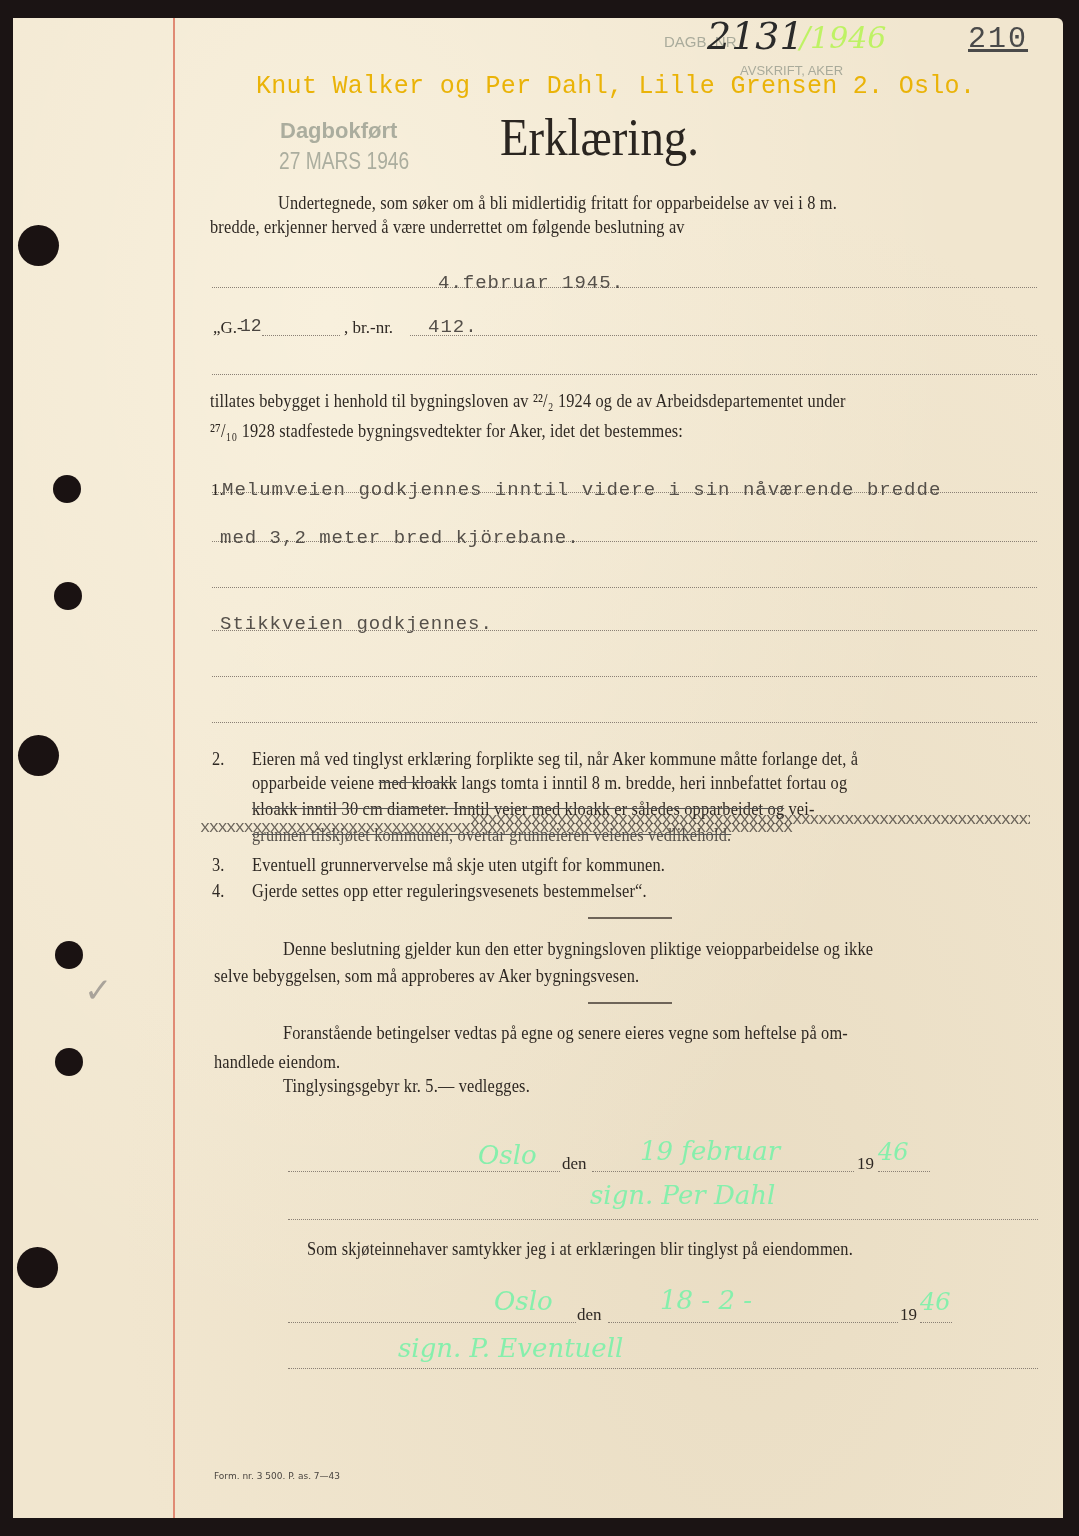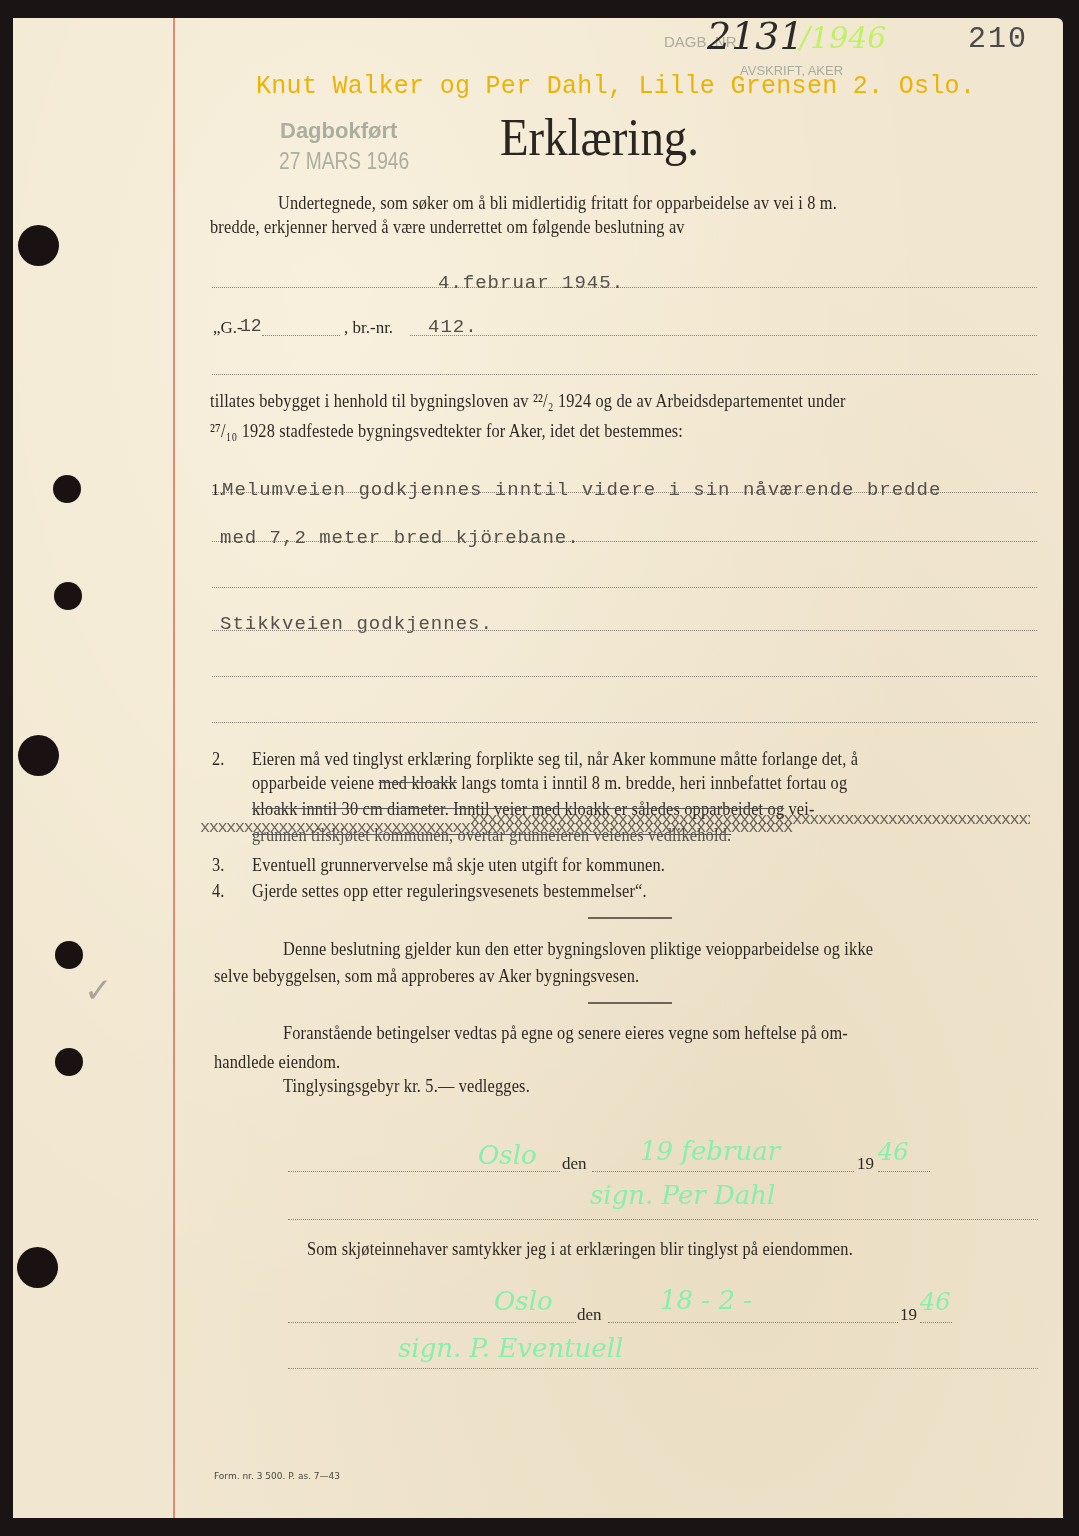--- a/index.html
+++ b/index.html
@@ -40,21 +40,21 @@
 <div class="hole" style="left:17px;top:1247px;width:41px;height:41px;"></div>
 
 <div class="abs" style="left:84px;top:970px;font-size:34px;color:#a9a39a;font-family:'DejaVu Sans',sans-serif;">✓</div>
 
 <div class="abs mono" style="left:216px;top:72px;font-size:25px;color:#eab308;letter-spacing:0.3px;margin-left:40px;">Knut Walker og Per Dahl, Lille Grensen 2. Oslo.</div>
 
 <div class="abs stamp" style="left:664px;top:33px;font-size:15px;">DAGB. NR</div>
 <div class="abs hand" style="left:707px;top:14px;font-size:38px;color:#2a2a2a;">2131</div>
 <div class="abs hand" style="left:800px;top:20px;font-size:30px;color:#bef264;">/1946</div>
 <div class="abs stamp" style="left:740px;top:63px;font-size:13px;">AVSKRIFT, AKER</div>
-<div class="abs mono" style="left:968px;top:22px;font-size:30px;color:#4a4a4a;letter-spacing:2px;">210</div>
+<div class="abs mono" style="left:968px;top:22px;font-size:30px;color:#4a4a4a;letter-spacing:2px;text-decoration:underline;">210</div>
 
 <div class="abs stamp" style="left:280px;top:118px;font-size:22px;font-weight:bold;">Dagbokført</div>
 <div class="abs stamp" style="left:279px;top:147px;font-size:24px;transform:scaleX(0.8);transform-origin:left;">27 MARS 1946</div>
 
 <div class="abs serif" style="left:500px;top:108px;font-size:52px;color:#2a2520;transform:scaleX(0.9);transform-origin:left;">Erklæring.</div>
 
 <div class="abs serif body-text" style="left:278px;top:192px;">Undertegnede, som søker om å bli midlertidig fritatt for opparbeidelse av vei i 8 m.</div>
 <div class="abs serif body-text" style="left:210px;top:216px;">bredde, erkjenner herved å være underrettet om følgende beslutning av</div>
 
 <div class="dots" style="left:212px;top:287px;width:825px;"></div>
@@ -70,21 +70,21 @@
 <div class="dots" style="left:212px;top:374px;width:825px;"></div>
 
 <div class="abs serif body-text" style="left:210px;top:390px;">tillates bebygget i henhold til bygningsloven av ²²/₂ 1924 og de av Arbeidsdepartementet under</div>
 <div class="abs serif body-text" style="left:210px;top:420px;">²⁷/₁₀ 1928 stadfestede bygningsvedtekter for Aker, idet det bestemmes:</div>
 
 <div class="dots" style="left:212px;top:492px;width:825px;"></div>
 <div class="abs serif" style="left:211px;top:480px;font-size:17px;">1.</div>
 <div class="abs mono typed" style="left:222px;top:479px;">Melumveien godkjennes inntil videre i sin nåværende bredde</div>
 
 <div class="dots" style="left:212px;top:541px;width:825px;"></div>
-<div class="abs mono typed" style="left:220px;top:527px;">med 7,2 meter bred kjörebane.</div>
+<div class="abs mono typed" style="left:220px;top:527px;">med 3,2 meter bred kjörebane.</div>
 
 <div class="dots" style="left:212px;top:587px;width:825px;"></div>
 <div class="abs mono typed" style="left:220px;top:574px;margin-top:39px;">Stikkveien godkjennes.</div>
 
 <div class="dots" style="left:212px;top:630px;width:825px;"></div>
 <div class="dots" style="left:212px;top:676px;width:825px;"></div>
 <div class="dots" style="left:212px;top:722px;width:825px;"></div>
 
 <div class="abs serif body-text" style="left:212px;top:748px;">2.</div>
 <div class="abs serif body-text" style="left:252px;top:748px;">Eieren må ved tinglyst erklæring forplikte seg til, når Aker kommune måtte forlange det, å</div>

